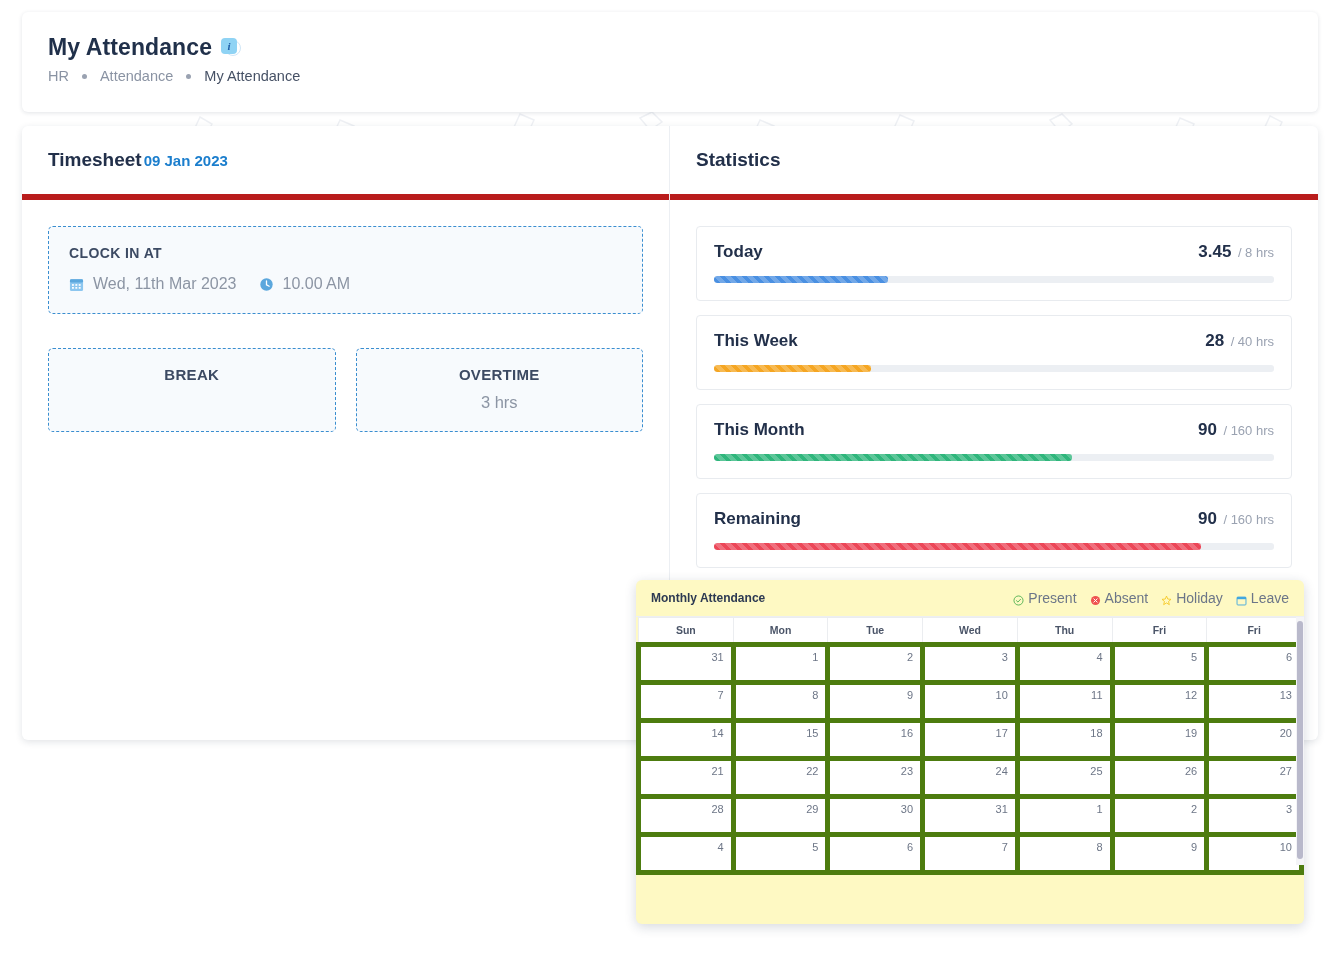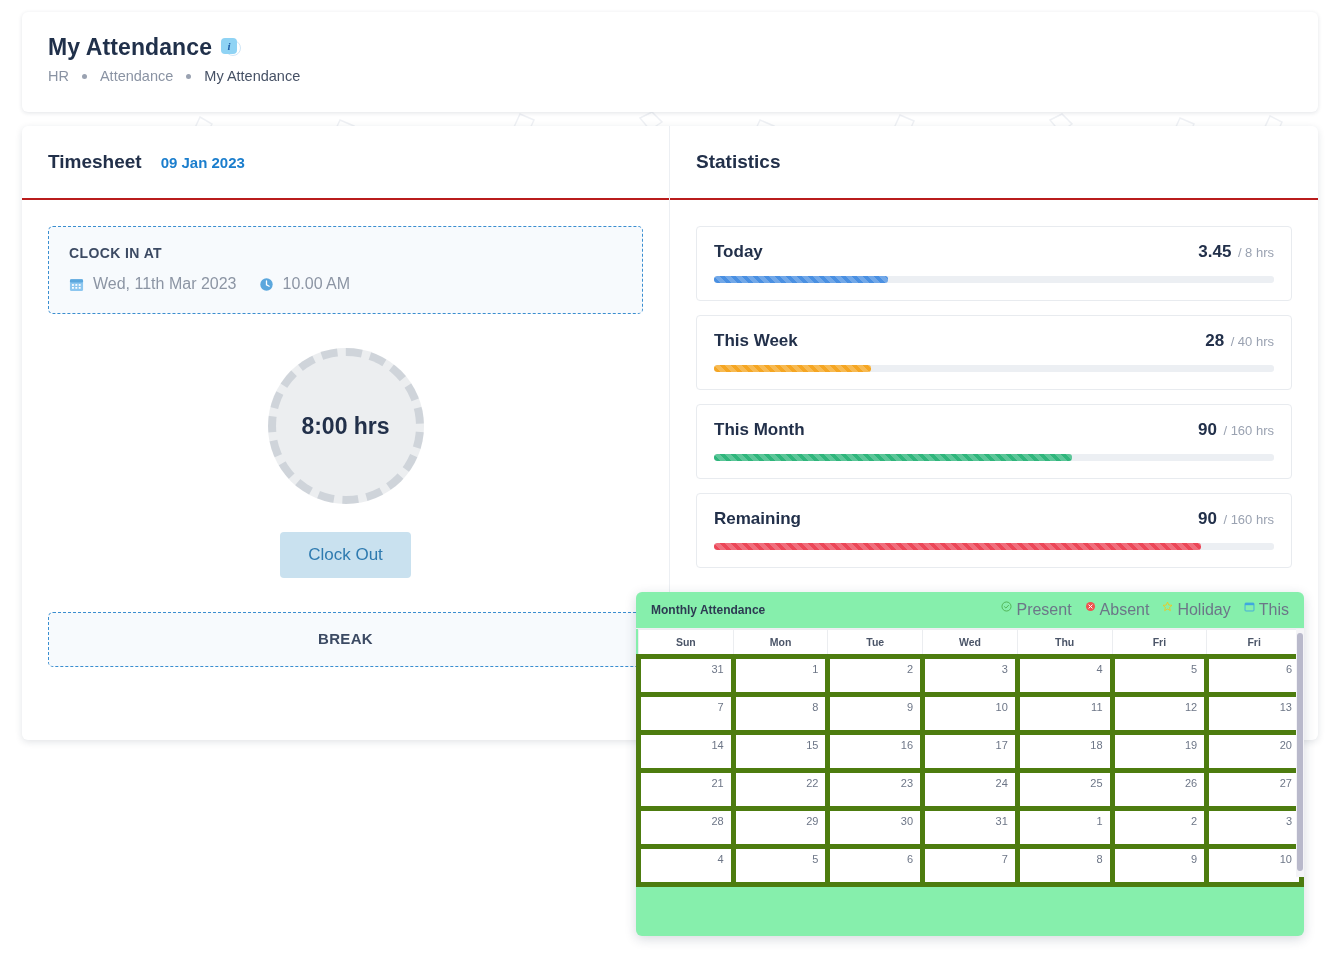--- a/index.html
+++ b/index.html
@@ -50,22 +50,22 @@
   .main-card {
     position: absolute; left: 22px; top: 126px; width: 1296px; height: 614px;
     background: #fff; border-radius: 6px;
     box-shadow: 0 2px 7px rgba(30,45,70,.13);
     display: flex;
   }
   .pane { position: relative; }
   .pane-left { width: 648px; border-right: 1px solid #eceff3; }
   .pane-right { width: 648px; }
   .pane-head {
-    height: 74px; display: flex; align-items: center; gap: 19px;
-    padding-left: 26px; border-bottom: 2px solid #b91c1c;
+    height: 74px; display: flex; align-items: center; gap: 2px;
+    padding-left: 26px; border-bottom: 6px solid #b91c1c;
   }
   .pane-title { font-size: 19px; font-weight: bold; color: #22304a; }
   .pane-date { font-size: 15px; font-weight: bold; color: #1b7ecd; }
   .pane-body { padding: 26px; }
 
   
   .clockin-box {
     border: 1.6px dashed #3a8ed0; border-radius: 5px;
     background: #f7fafd; padding: 18px 20px 20px 20px;
   }
@@ -118,32 +118,32 @@
   .bar-fill {
     height: 100%; border-radius: 3px;
     background-image: linear-gradient(45deg, rgba(255,255,255,.22) 25%, transparent 25%,
       transparent 50%, rgba(255,255,255,.22) 50%, rgba(255,255,255,.22) 75%,
       transparent 75%, transparent);
     background-size: 11px 11px;
   }
 
   
   .cal-card {
-    position: absolute; left: 636px; top: 592px; width: 668px; height: 344px;
-    background: #86efac; border-radius: 6px;
+    position: absolute; left: 636px; top: 580px; width: 668px; height: 344px;
+    background: #fef9c3; border-radius: 6px;
     box-shadow: 0 3px 12px rgba(30,45,70,.18);
     overflow: hidden;
   }
   .cal-head {
     height: 37px; display: flex; align-items: center; justify-content: space-between;
     padding: 0 15px; border-bottom: 1px solid #edeff2;
   }
   .cal-head-title { font-size: 12px; font-weight: bold; color: #2d3a52; }
   .legend { display: flex; align-items: center; gap: 13px; }
-  .legend-item { display: flex; align-items: flex-start; gap: 4px; font-size: 16px; color: #6c7688; }
+  .legend-item { display: flex; align-items: flex-end; gap: 4px; font-size: 14px; color: #6c7688; }
   .cal-sub {
     display: flex; align-items: center; justify-content: space-between;
     padding: 11px 15px 10px 15px;
   }
   .cal-month { font-size: 16px; font-weight: bold; color: #2d3a52; }
   .nav-group { display: flex; background: #2f3f55; border-radius: 3px; overflow: hidden; }
   .nav-btn {
     width: 27px; height: 25px; color: #fff; background: #2f3f55;
     border: none; cursor: pointer; font-size: 12px; line-height: 25px;
     font-family: "Liberation Sans", sans-serif; padding: 0;
@@ -248,30 +248,28 @@
             <span class="mini-ico gap-l">
               <svg width="15" height="15" viewBox="0 0 16 16">
                 <circle cx="8" cy="8" r="6.6" fill="#5ba7dd"></circle>
                 <path d="M8 4.2 V8.3 L10.8 9.9" stroke="#ffffff" stroke-width="1.4" fill="none" stroke-linecap="round"></path>
               </svg>
             </span>
             <span>10.00 AM</span>
           </div>
         </div>
 
-        <div class="clock-wrap">
-          <div class="clock-circle">
-            <span class="clock-text">8:00 hrs</span>
-          </div>
-          <button class="clock-btn">Clock Out</button>
-        </div>
 
         <div class="bo-row">
           <div class="bo-box">
             <div class="bo-label">BREAK</div>
+          </div>
+          <div class="bo-box">
+            <div class="bo-label">OVERTIME</div>
+            <div class="bo-val">3 hrs</div>
           </div>
         </div>
 
       </div>
     </div>
 
     <div class="pane pane-right">
       <div class="pane-head">
         <span class="pane-title">Statistics</span>
       </div>
@@ -355,21 +353,21 @@
           <svg width="11" height="11" viewBox="0 0 16 16">
             <path d="M8 1.6 L9.9 5.9 L14.5 6.3 L11 9.4 L12.1 14 L8 11.5 L3.9 14 L5 9.4 L1.5 6.3 L6.1 5.9 Z" fill="none" stroke="#f5c518" stroke-width="1.2" stroke-linejoin="round"></path>
           </svg>
           <span>Holiday</span>
         </span>
         <span class="legend-item">
           <svg width="11" height="11" viewBox="0 0 16 16">
             <rect x="1.5" y="3" width="13" height="11.5" rx="1.2" fill="none" stroke="#3ea6e0" stroke-width="1.3"></rect>
             <rect x="1.5" y="3" width="13" height="3.1" fill="#3ea6e0"></rect>
           </svg>
-          <span>This</span>
+          <span>Leave</span>
         </span>
       </span>
     </div>
 
 
     <div class="cal-grid-wrap">
       <table class="cal">
         <thead>
             <tr id="cal-head-row">
               <th>Sun</th>

